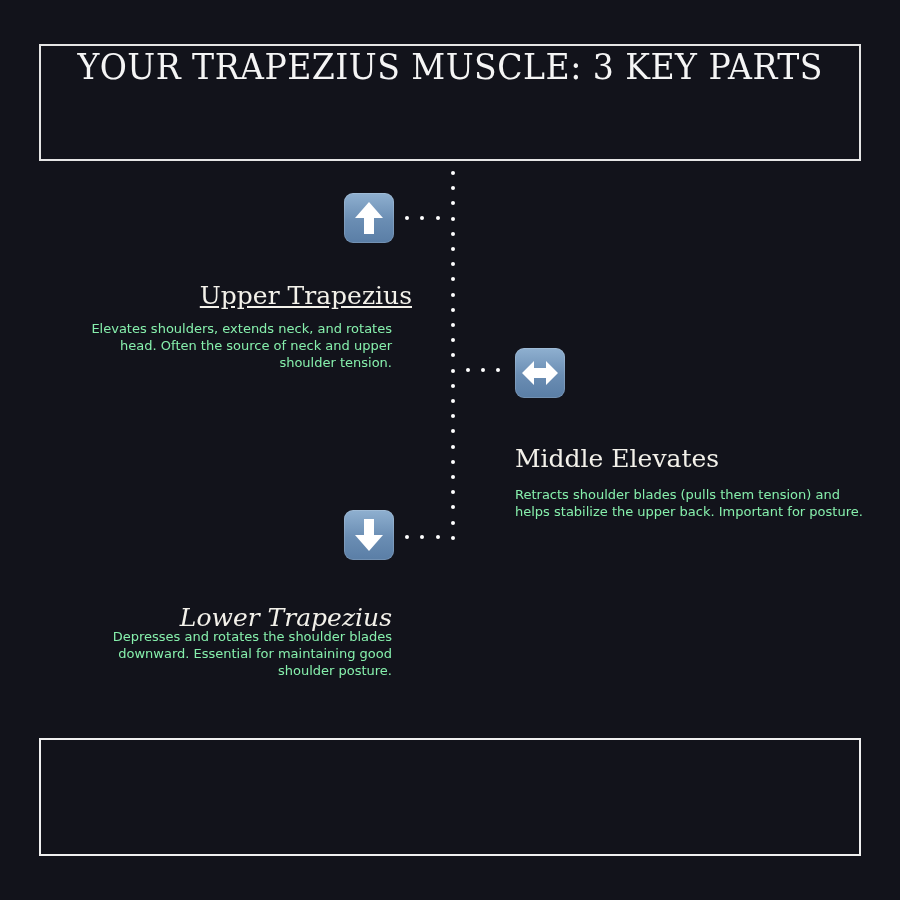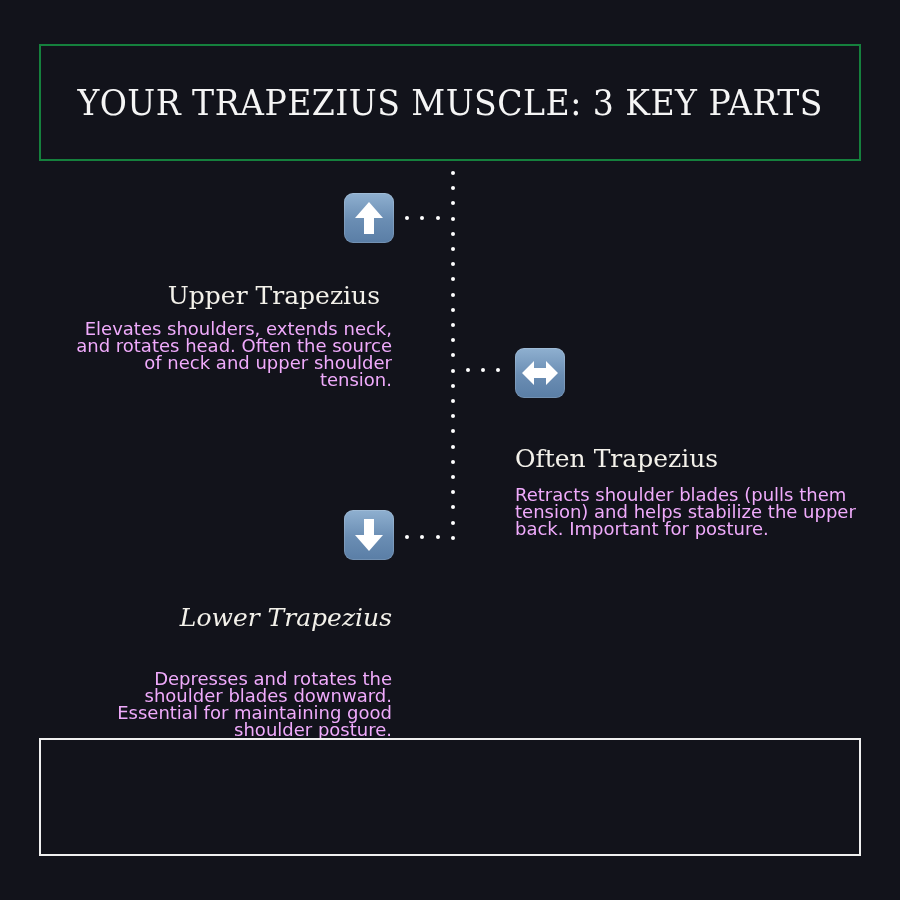--- a/index.html
+++ b/index.html
@@ -6,22 +6,22 @@
   body {
     width: 900px; height: 900px;
     background: #12131b;
     position: relative;
     overflow: hidden;
     color: #f2f2f2;
   }
   .title-box {
     position: absolute; left: 39px; top: 44px;
     width: 818px; height: 113px;
-    border: 2px solid #15803d;
-    display: flex; align-items: center; justify-content: center;
+    border: 2px solid #e5e5e5;
+    display: flex; justify-content: center;
   }
   .title {
     font-family: "DejaVu Serif", "Liberation Serif", serif;
     font-size: 36px; letter-spacing: 0.5px;
     color: #f5f5f5; font-weight: normal;
     transform: scaleX(0.92);
     white-space: nowrap;
   }
   .footer-box {
     position: absolute; left: 39px; top: 738px;
@@ -40,21 +40,21 @@
   }
   .emoji-icon svg { position: absolute; left: 0; top: 0; }
   .heading {
     position: absolute;
     font-family: "DejaVu Serif", "Liberation Serif", serif;
     font-size: 25px; color: #f3f1ea; white-space: nowrap;
   }
   .desc {
     position: absolute;
     font-family: "DejaVu Sans", "Liberation Sans", sans-serif;
-    font-size: 18px; line-height: 17px; color: #f0abfc;
+    font-size: 13px; line-height: 17px; color: #86efac;
   }
   .right { text-align: right; }
 </style>
 </head>
 <body>
 
 <div class="title-box">
   <div class="title">YOUR TRAPEZIUS MUSCLE: 3 KEY PARTS</div>
 </div>
 
@@ -93,32 +93,32 @@
     <div class="dot" style="left: 405px; top: 535px;"></div>
     <div class="dot" style="left: 420px; top: 535px;"></div>
     <div class="dot" style="left: 436px; top: 535px;"></div>
   </div>
 
 <div class="emoji-icon" style="left:344px; top:193px;">
   <svg width="50" height="50" viewBox="0 0 50 50">
     <polygon points="25,9 39,25 30,25 30,41 20,41 20,25 11,25" fill="#ffffff"></polygon>
   </svg>
 </div>
-<div class="heading right" style="right:520px; top:281px;">Upper Trapezius</div>
+<div class="heading right" style="right:488px; top:281px;text-decoration:underline;">Upper Trapezius</div>
 <div class="desc right" style="right:508px; top:320px; width:320px;">Elevates shoulders, extends neck, and rotates head. Often the source of neck and upper shoulder tension.</div>
 
 <div class="emoji-icon" style="left:515px; top:348px;">
   <svg width="50" height="50" viewBox="0 0 50 50">
     <polygon points="7,25 19,13 19,20 31,20 31,13 43,25 31,37 31,30 19,30 19,37" fill="#ffffff"></polygon>
   </svg>
 </div>
-<div class="heading" style="left:515px; top:444px;">Often Trapezius</div>
+<div class="heading" style="left:515px; top:444px;">Middle Elevates</div>
 <div class="desc" style="left:515px; top:486px; width:350px;">Retracts shoulder blades (pulls them tension) and helps stabilize the upper back. Important for posture.</div>
 
 <div class="emoji-icon" style="left:344px; top:510px;">
   <svg width="50" height="50" viewBox="0 0 50 50">
     <polygon points="25,41 39,25 30,25 30,9 20,9 20,25 11,25" fill="#ffffff"></polygon>
   </svg>
 </div>
 <div class="heading right" style="right:508px; top:603px;font-style:italic;">Lower Trapezius</div>
-<div class="desc right" style="right:508px; top:670px; width:310px;">Depresses and rotates the shoulder blades downward. Essential for maintaining good shoulder posture.</div>
+<div class="desc right" style="right:508px; top:628px; width:310px;">Depresses and rotates the shoulder blades downward. Essential for maintaining good shoulder posture.</div>
 
 <div class="footer-box"></div>
 
 </body></html>

